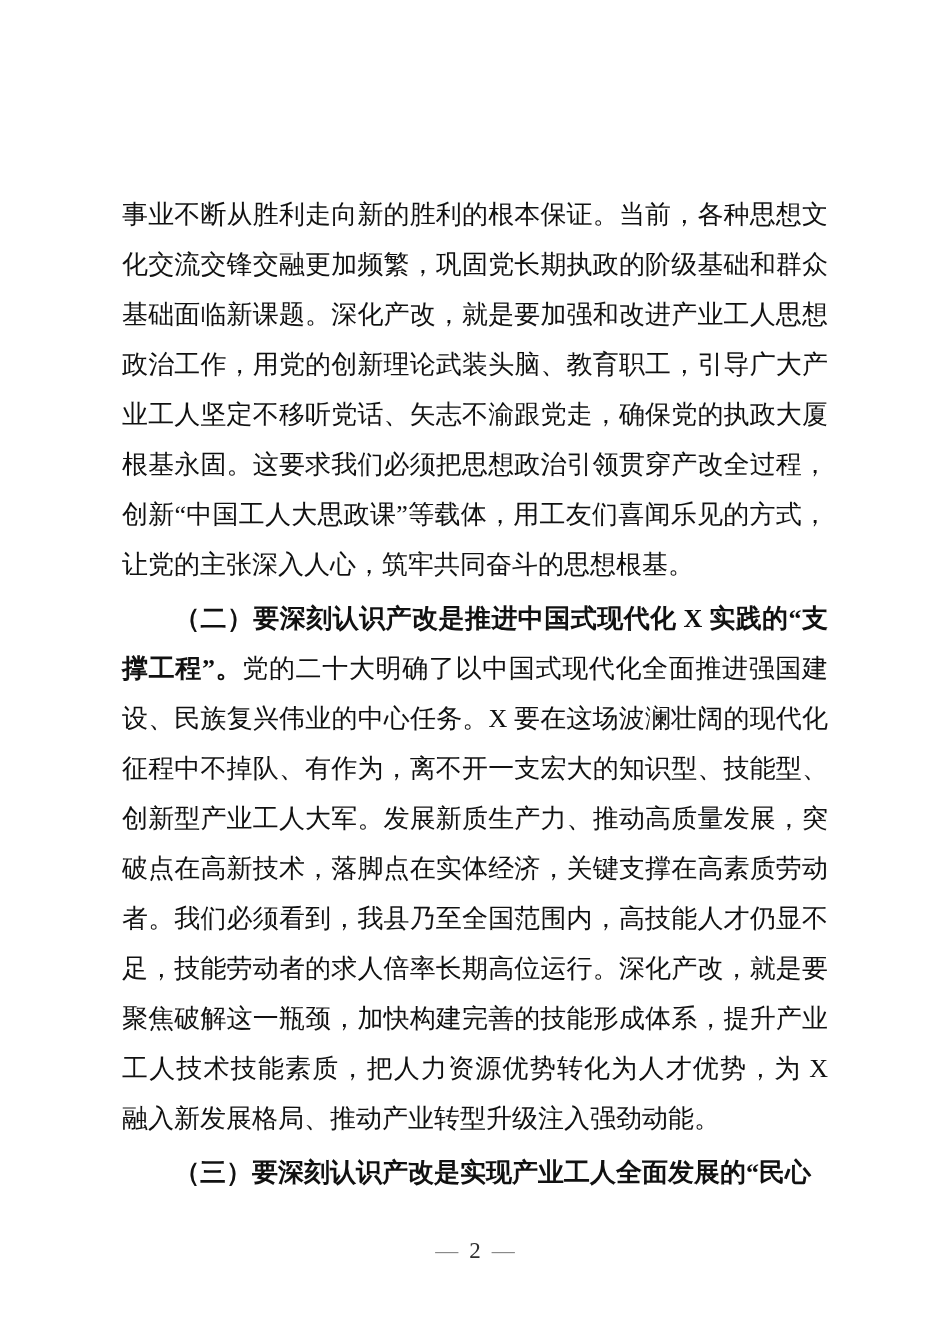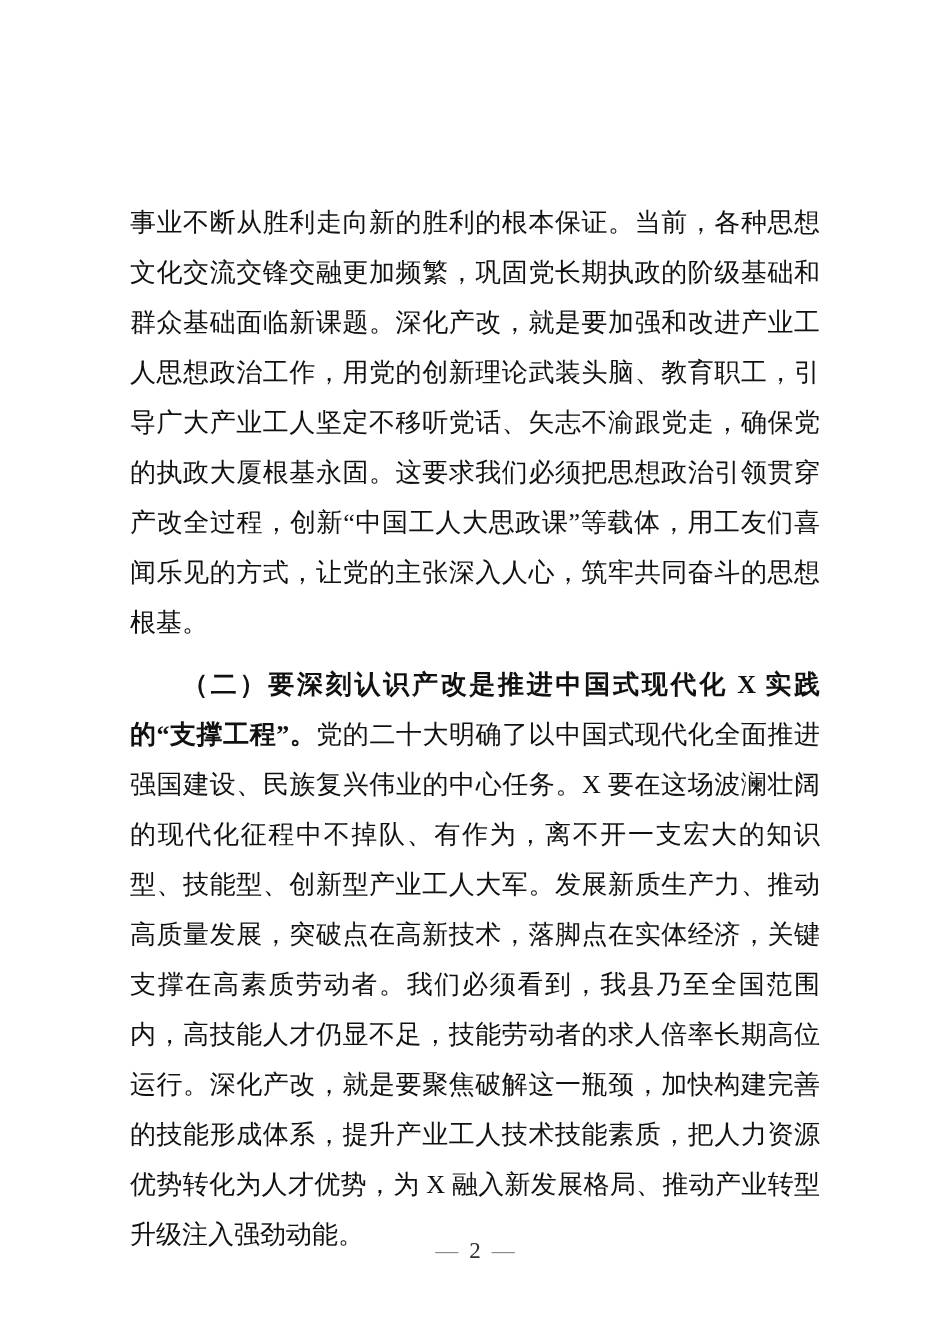--- a/index.html
+++ b/index.html
@@ -20,21 +20,21 @@
     left: 118px;
     top: 186px;
     width: 714px;
     color: #111111;
     font-size: 26px;
     line-height: 50px;
     text-align: justify;
     text-justify: inter-ideograph;
   }
   .para {
-    margin: 12px;
+    margin: 4px;
     padding: 0;
   }
   .para.indent {
     text-indent: 2em;
   }
   .run {
     font-weight: 400;
   }
   .run.bold {
     font-weight: 700;
@@ -55,19 +55,20 @@
   }
 </style>
 </head>
 <body>
 
 <div class="page">
 
   <div class="body-text">
       <p class="para"><span class="run">事业不断从胜利走向新的胜利的根本保证。当前，各种思想文化交流交锋交融更加频繁，巩固党长期执政的阶级基础和群众基础面临新课题。深化产改，就是要加强和改进产业工人思想政治工作，用党的创新理论武装头脑、教育职工，引导广大产业工人坚定不移听党话、矢志不渝跟党走，确保党的执政大厦根基永固。这要求我们必须把思想政治引领贯穿产改全过程，创新“中国工人大思政课”等载体，用工友们喜闻乐见的方式，让党的主张深入人心，筑牢共同奋斗的思想根基。</span></p>
       <p class="para indent"><span class="run bold">（二）要深刻认识产改是推进中国式现代化 X 实践的“支撑工程”。</span><span class="run">党的二十大明确了以中国式现代化全面推进强国建设、民族复兴伟业的中心任务。X 要在这场波澜壮阔的现代化征程中不掉队、有作为，离不开一支宏大的知识型、技能型、创新型产业工人大军。发展新质生产力、推动高质量发展，突破点在高新技术，落脚点在实体经济，关键支撑在高素质劳动者。我们必须看到，我县乃至全国范围内，高技能人才仍显不足，技能劳动者的求人倍率长期高位运行。深化产改，就是要聚焦破解这一瓶颈，加快构建完善的技能形成体系，提升产业工人技术技能素质，把人力资源优势转化为人才优势，为 X 融入新发展格局、推动产业转型升级注入强劲动能。</span></p>
+      <p class="para indent"><span class="run bold">（三）要深刻认识产改是实现产业工人全面发展的“民心</span></p>
     </div>
 
   <div class="footer">
     <span class="dash">—</span><span>2</span><span class="dash">—</span>
   </div>
 
 </div>
 
 </body></html>

